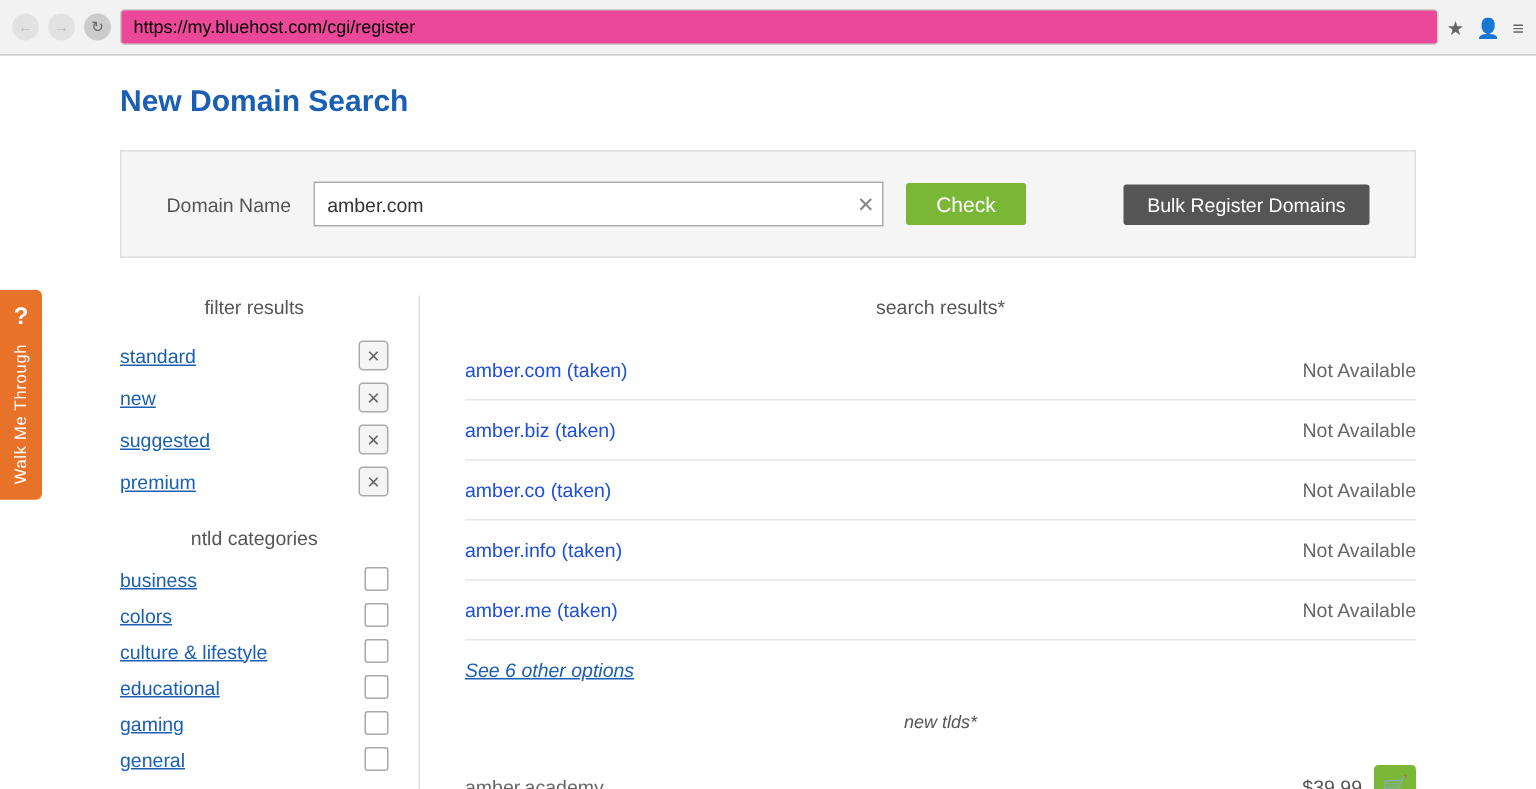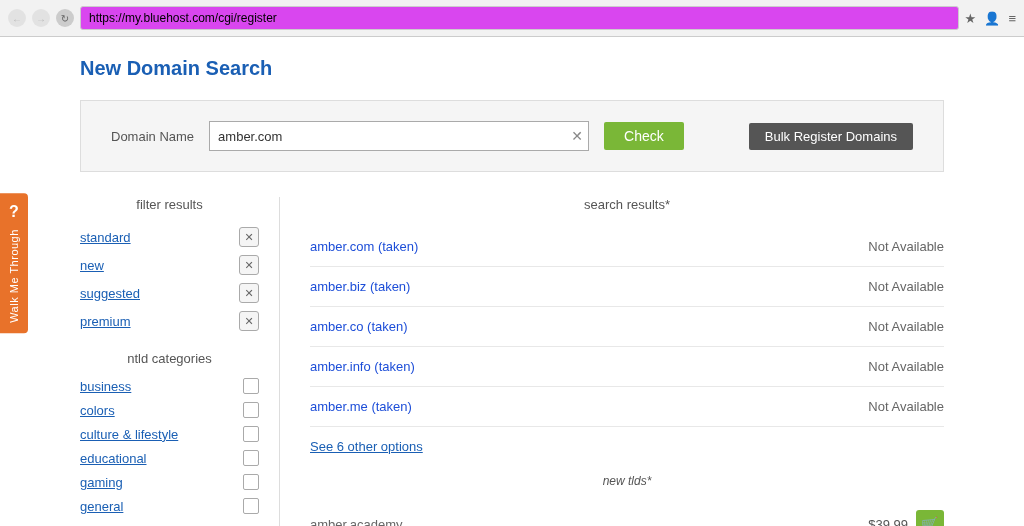--- a/index.html
+++ b/index.html
@@ -33,21 +33,21 @@
       color: #666;
     }
     .nav-btn:disabled { opacity: 0.4; cursor: default; }
     .address-bar {
       flex: 1;
       height: 24px;
       border: 1px solid #ccc;
       border-radius: 3px;
       padding: 0 8px;
       font-size: 12px;
-      background: #d946ef;
+      background: #ec4899;
     }
     .browser-icons {
       display: flex;
       gap: 8px;
       color: #666;
     }
 
     
     .help-tab {
       position: fixed;
@@ -250,20 +250,21 @@
     }
 
     .see-other {
       display: inline-block;
       color: #1a5fb4;
       text-decoration: underline;
       cursor: pointer;
       font-size: 13px;
       margin-top: 12px;
       margin-bottom: 20px;
+      font-style: italic;
     }
 
     .new-tlds-title {
       text-align: center;
       color: #555;
       font-size: 12px;
       margin-bottom: 12px;
       font-style: italic;
     }
 

